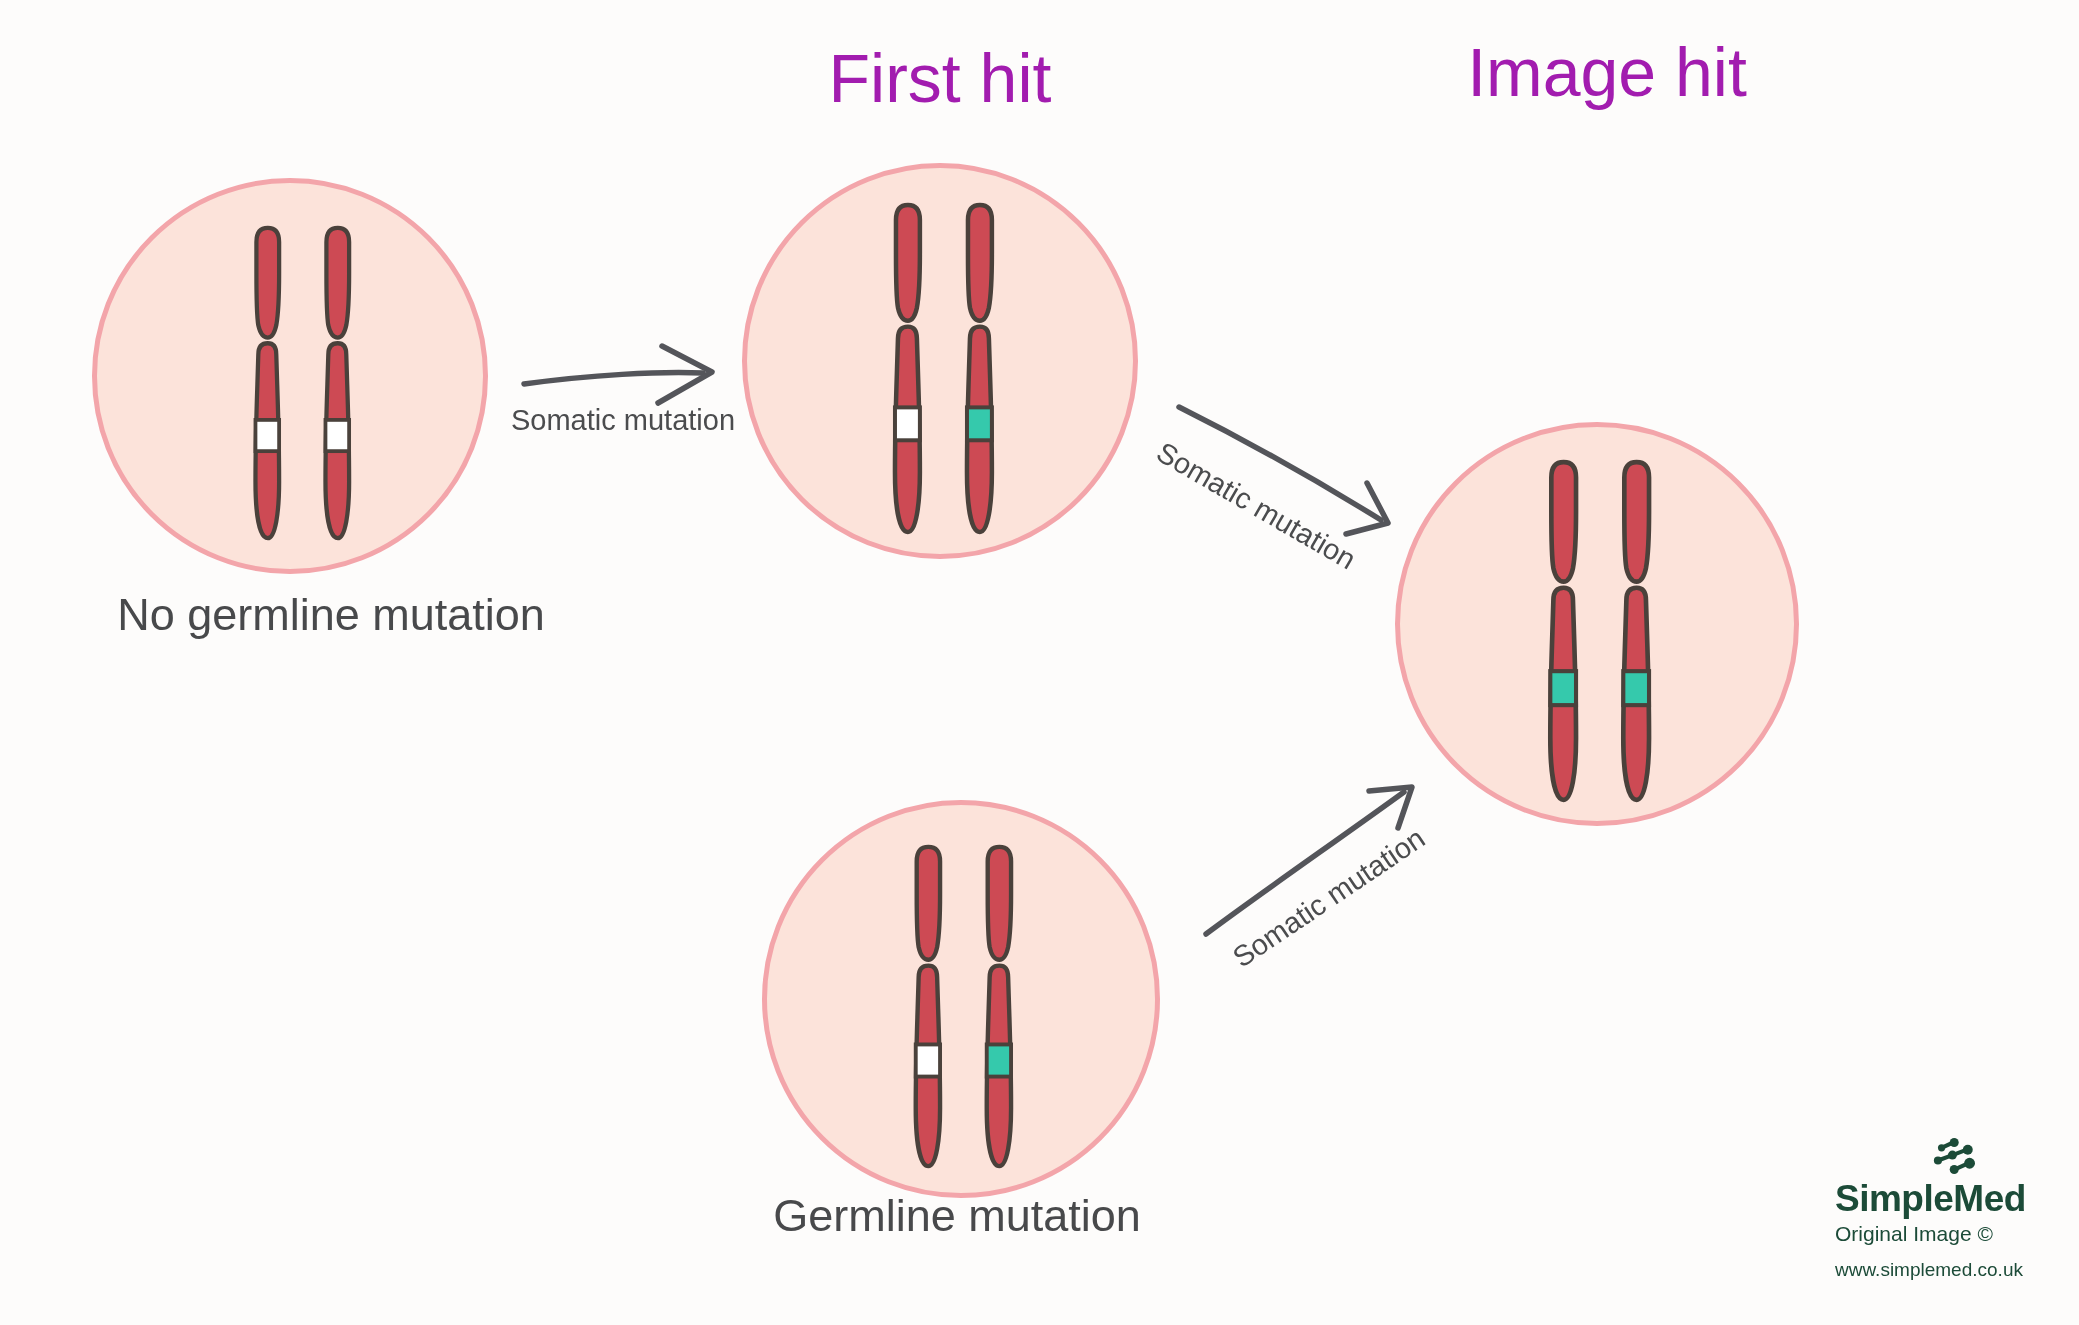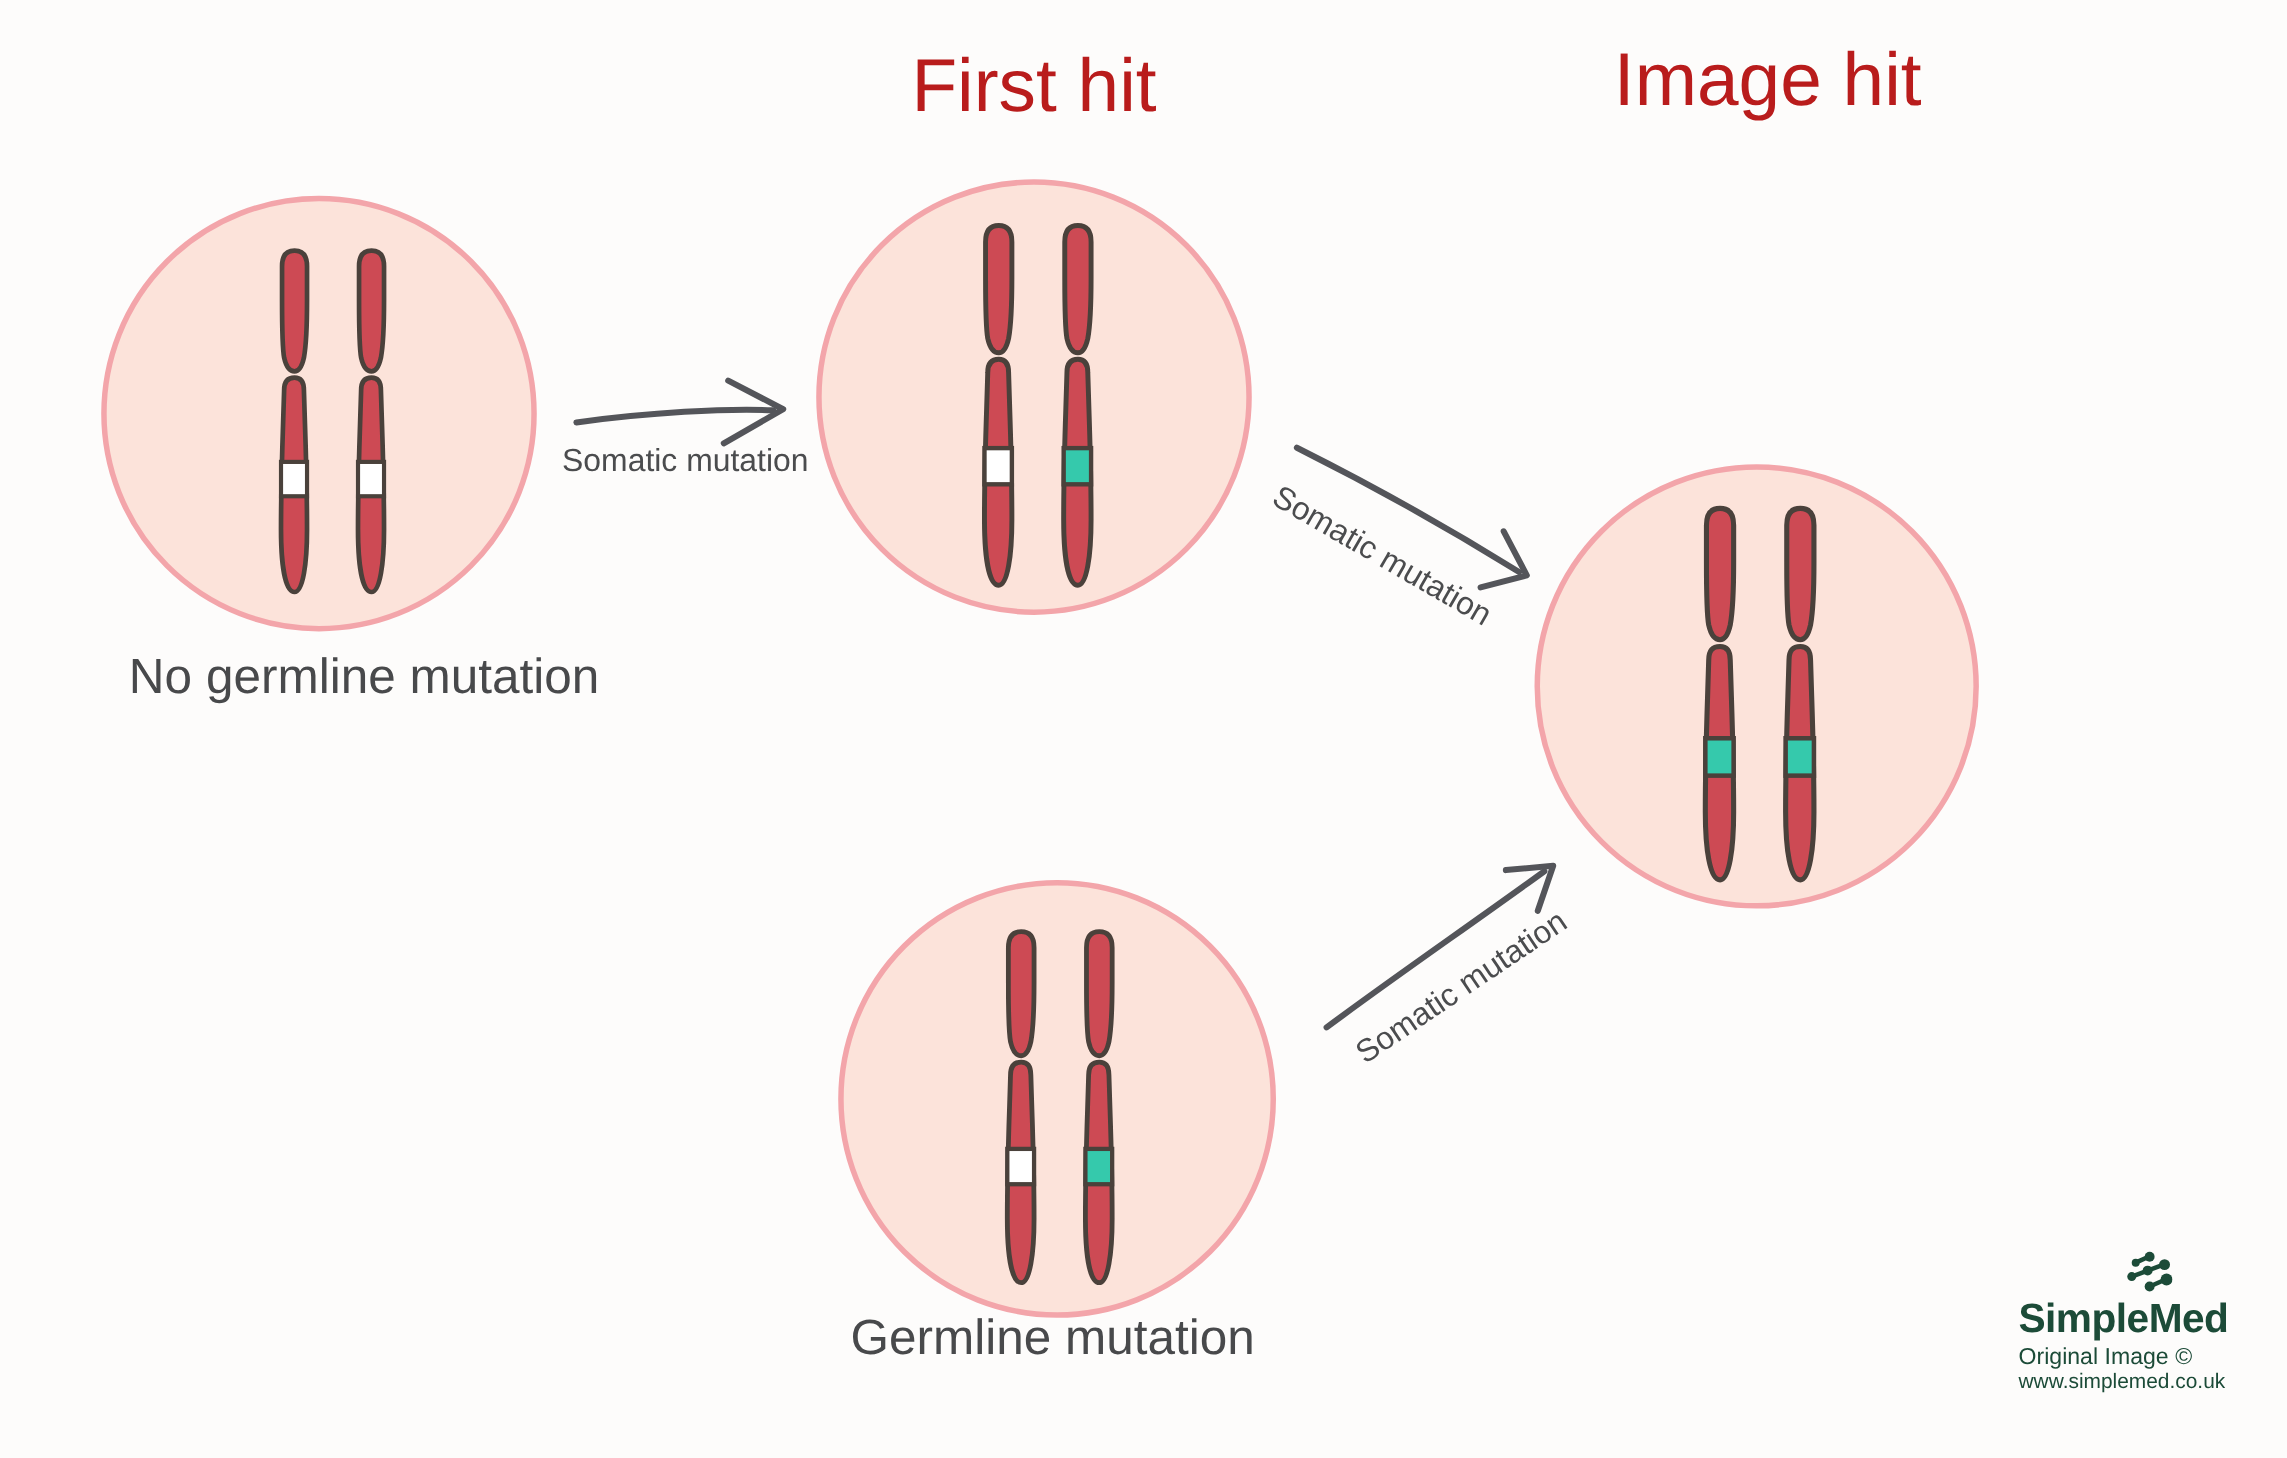--- a/index.html
+++ b/index.html
@@ -4,21 +4,21 @@
 <title>Two-Hit Hypothesis Diagram</title>
 <style>
   html,body{margin:0;padding:0;background:#fdfcfb;}
   .canvas{
     position:relative;width:2079px;height:1325px;overflow:hidden;
     background:#fdfcfb;font-family:"Liberation Sans",sans-serif;color:#4c4d4f;
   }
   
   .title{
     position:absolute;transform:translateX(-50%);
-    font-size:68px;font-weight:400;line-height:1;color:#b91c1c;white-space:nowrap;text-align:center;
+    font-size:68px;font-weight:400;line-height:1;color:#a21caf;white-space:nowrap;text-align:center;
   }
   .title-first{left:940px;top:44px;}
   .title-second{left:1607px;top:38px;}
   .cell-label{
     position:absolute;transform:translateX(-50%);
     font-size:45px;line-height:1;color:#48494b;white-space:nowrap;
   }
   .label-c1{left:331px;top:592px;}
   .label-c3{left:957px;top:1193px;}
   .arrow-label{
@@ -48,21 +48,21 @@
   
   .arrow-layer{position:absolute;left:0;top:0;pointer-events:none;}
   .arrow-layer path{fill:none;stroke:#54555a;stroke-width:5.5;stroke-linecap:round;stroke-linejoin:round;}
   
   .watermark{position:absolute;left:1835px;top:1136px;width:232px;text-align:left;color:#1c4b38;}
   .wm-icon{display:block;margin:0 auto 4px auto;}
   .wm-icon .nd{fill:#1c4b38;}
   .wm-icon .nl{stroke:#1c4b38;stroke-width:4.5;}
   .wm-brand{font-size:37px;font-weight:700;letter-spacing:-0.5px;line-height:1;}
   .wm-note{font-size:21px;font-weight:400;line-height:1;margin-top:6px;}
-  .wm-url{font-size:19px;font-weight:400;line-height:1;margin-top:3px;}
+  .wm-url{font-size:19px;font-weight:400;line-height:1;margin-top:16px;}
 </style>
 </head>
 <body>
 
 <div class="canvas">
 
   <div class="title title-first">First hit</div>
   <div class="title title-second">Image hit</div>
 
   <div class="cell" id="cell1">

